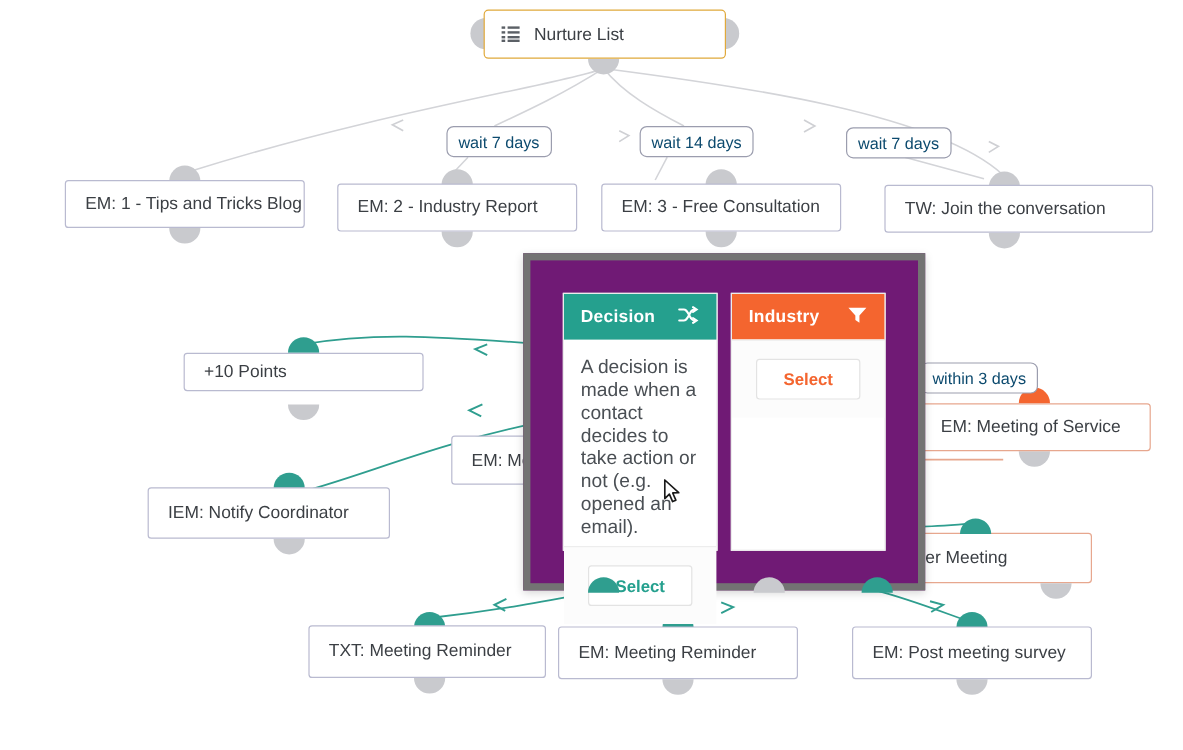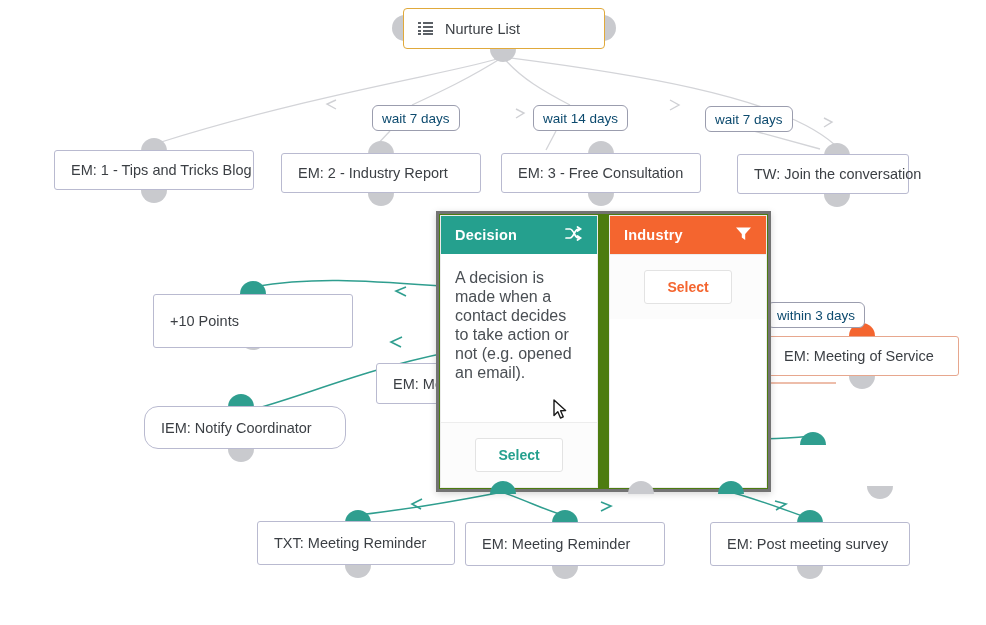--- a/index.html
+++ b/index.html
@@ -72,27 +72,27 @@
   .handle.top{border-radius:13px 13px 0 0;}
   .handle.bottom{border-radius:0 0 13px 13px;}
   .h-grey{background:#c9cace;}
   .h-teal{background:#2f9e8f;}
   .h-orange{background:#f4652f;}
 
   
   .popup{
     position:absolute;
     left:436px;top:211px;width:335px;height:281px;
-    background:#4d7c0f;
-    border:3px solid #737373;
+    background:#701a75;
+    border:6px solid #737373;
     box-shadow:0 2px 7px rgba(0,0,0,.17);
     z-index:40;
     box-sizing:border-box;
     display:flex;
-    padding:1px;
+    padding:27px;
     gap:11px;
   }
   .card{
     flex:1;
     background:#ffffff;
     border:1px solid #ececec;
     display:flex;flex-direction:column;
     box-sizing:border-box;
   }
   .card-head{
@@ -229,48 +229,51 @@
   </div>
   <div class="handle bottom h-grey" style="left:368px;top:193px;"></div>
 
   <div class="handle top h-grey" style="left:588px;top:141px;"></div>
   <div class="node" style="left:501px;top:153px;width:200px;height:40px;">
     <span class="nlabel">EM: 3 - Free Consultation</span>
   </div>
   <div class="handle bottom h-grey" style="left:588px;top:193px;"></div>
 
   <div class="handle top h-grey" style="left:824px;top:143px;"></div>
-  <div class="node" style="left:737px;top:154px;width:172px;height:40px;">
+  <div class="node" style="left:737px;top:154px;width:224px;height:40px;">
     <span class="nlabel">TW: Join the conversation</span>
   </div>
   <div class="handle bottom h-grey" style="left:824px;top:194px;"></div>
 
   <div class="handle top h-teal" style="left:240px;top:281px;"></div>
-  <div class="node" style="left:153px;top:294px;width:200px;height:54px;">
+  <div class="node" style="left:153px;top:294px;width:200px;height:32px;">
     <span class="nlabel">+10 Points</span>
   </div>
   <div class="handle bottom h-grey" style="left:240px;top:337px;"></div>
 
   <div class="node" style="left:376px;top:363px;width:140px;height:41px;z-index:3;">
     <span class="nlabel">EM: Me</span>
   </div>
 
   <div class="handle top h-teal" style="left:228px;top:394px;"></div>
-  <div class="node" style="left:144px;top:406px;width:202px;height:43px;border-radius:14px;">
+  <div class="node" style="left:123px;top:406px;width:202px;height:43px;">
     <span class="nlabel">IEM: Notify Coordinator</span>
   </div>
   <div class="handle bottom h-grey" style="left:228px;top:449px;"></div>
 
   <div class="handle top h-orange" style="left:849px;top:323px;"></div>
   <div class="node orange" style="left:767px;top:336px;width:192px;height:40px;">
     <span class="nlabel">EM: Meeting of Service</span>
   </div>
   <div class="handle bottom h-grey" style="left:849px;top:376px;"></div>
 
   <div class="handle top h-teal" style="left:800px;top:432px;"></div>
+  <div class="node orange" style="left:742px;top:444px;width:168px;height:42px;z-index:3;">
+    <span class="nlabel" style="margin-left:12px;">er Meeting</span>
+  </div>
   <div class="handle bottom h-grey" style="left:867px;top:486px;"></div>
 
   <div class="handle top h-teal" style="left:345px;top:510px;"></div>
   <div class="node" style="left:257px;top:521px;width:198px;height:44px;">
     <span class="nlabel">TXT: Meeting Reminder</span>
   </div>
   <div class="handle bottom h-grey" style="left:345px;top:565px;"></div>
 
   <div class="handle top h-teal" style="left:552px;top:510px;"></div>
   <div class="node" style="left:465px;top:522px;width:200px;height:44px;">

